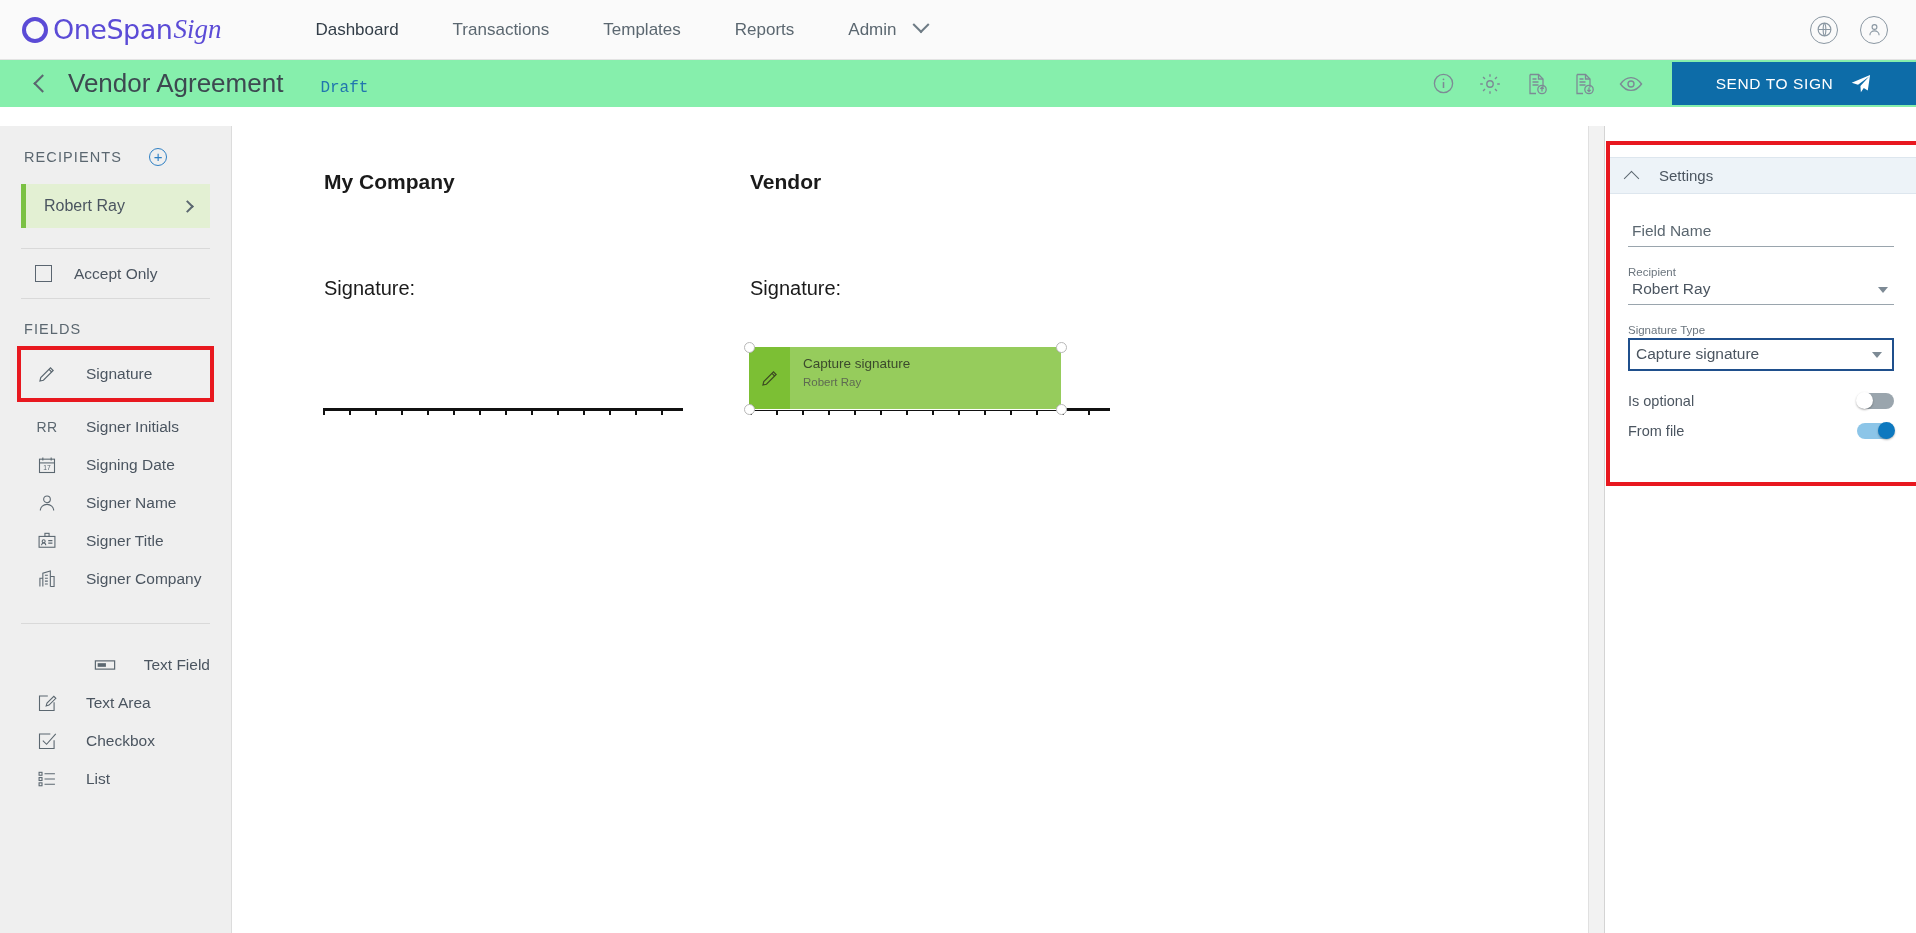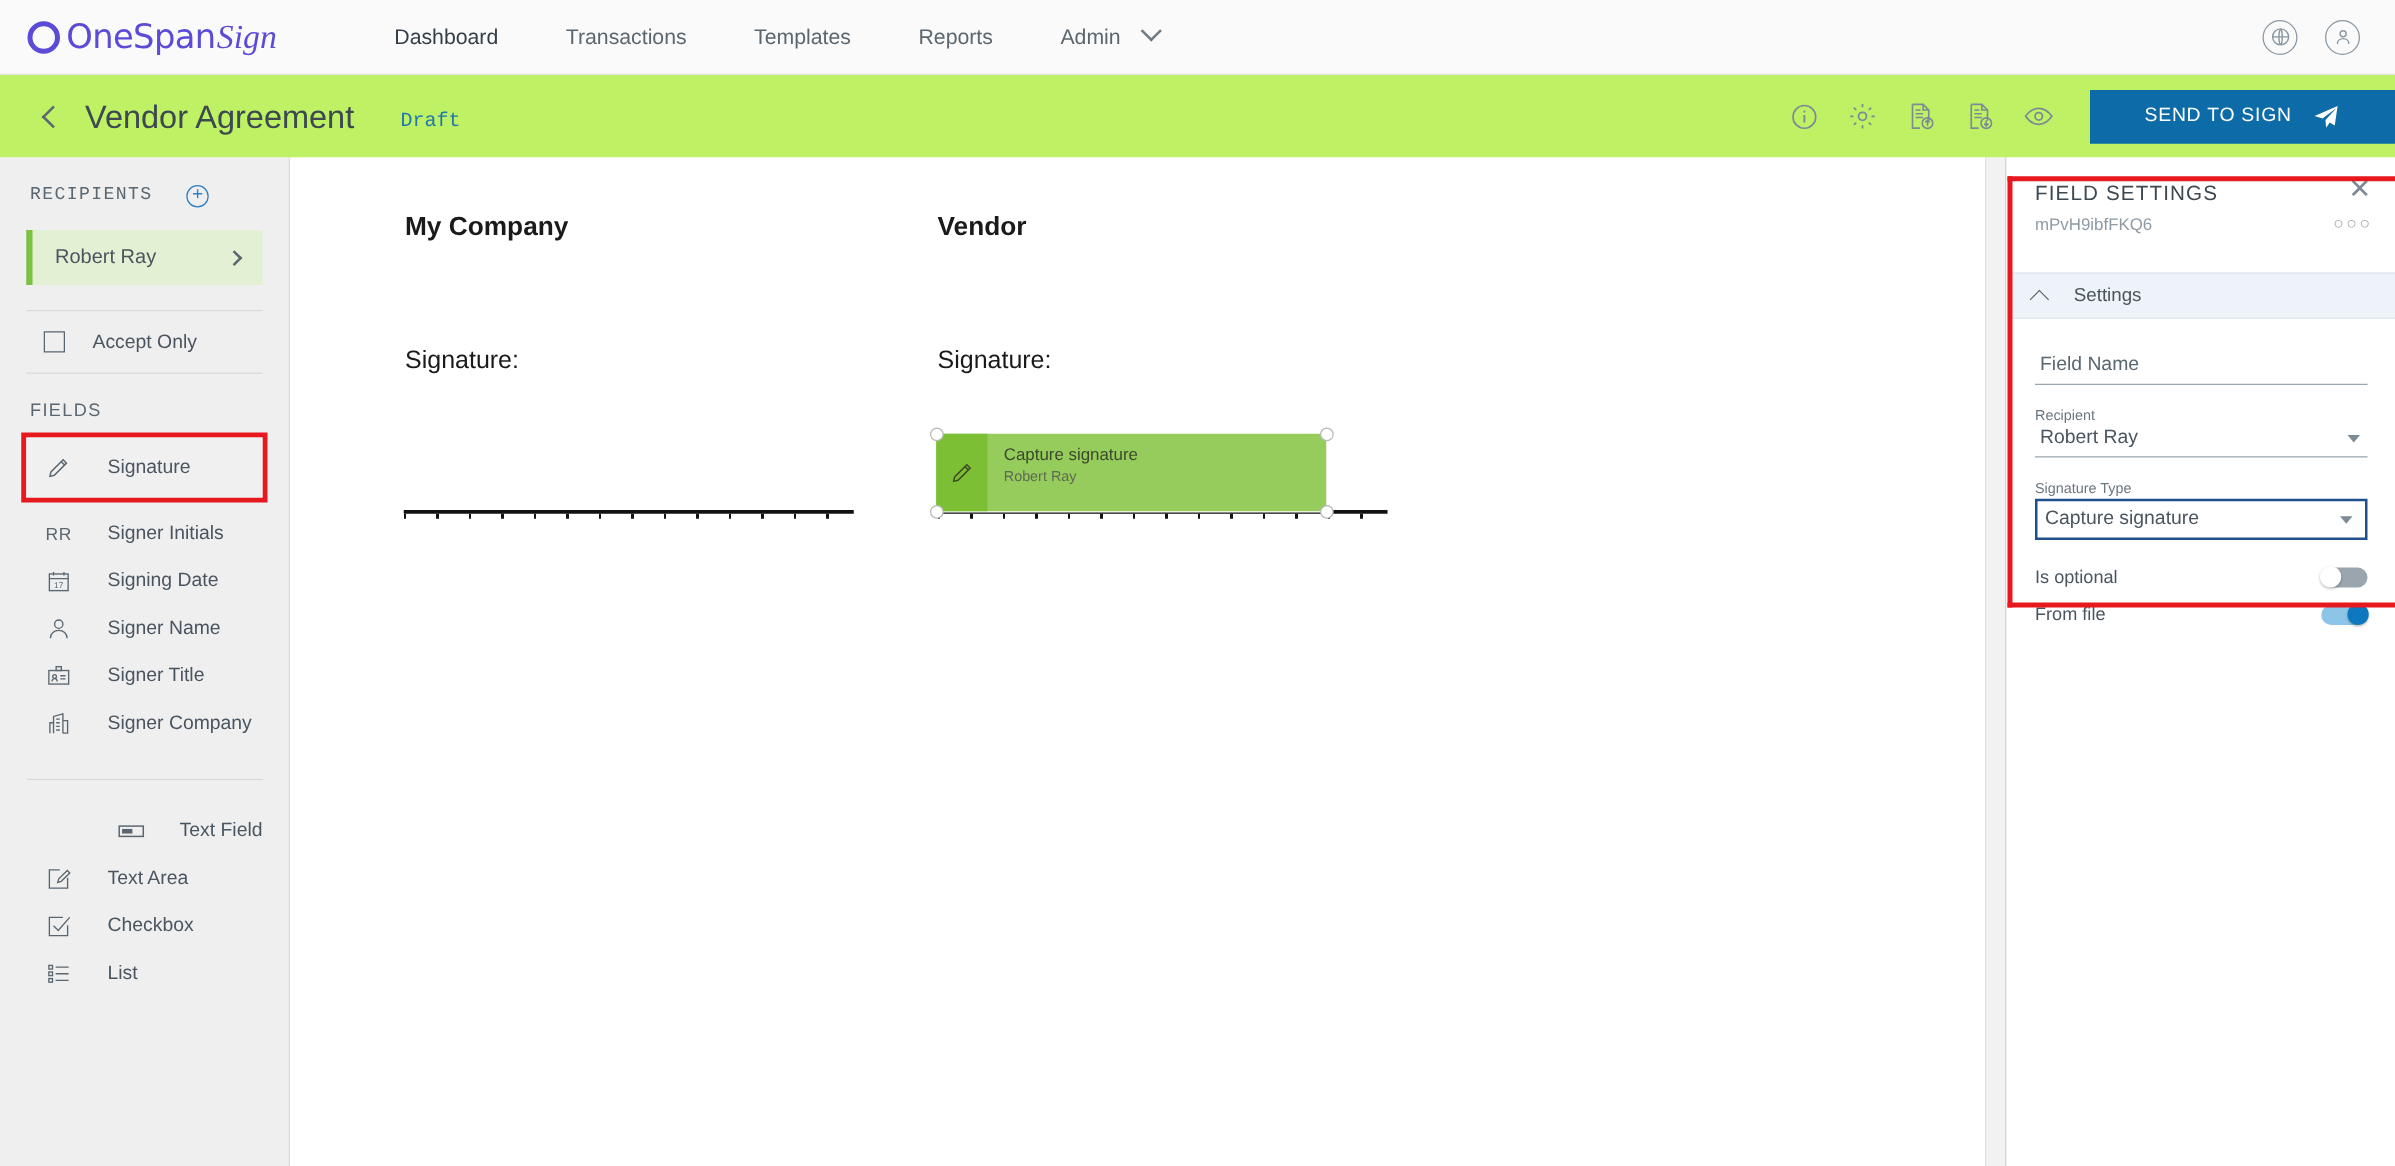--- a/index.html
+++ b/index.html
@@ -49,22 +49,22 @@
   }
   .circ-icon {
     width: 28px; height: 28px; border-radius: 50%;
     border: 1.5px solid #8a97a2; display: flex;
     align-items: center; justify-content: center;
     color: #8a97a2; cursor: pointer;
   }
 
   
   #subheader {
-    position: absolute; left: 0; top: 60px; width: 1916px; height: 66px;
-    background: #bef264; display: flex; align-items: center;
+    position: absolute; left: 0; top: 60px; width: 1916px; height: 47px;
+    background: #86efac; display: flex; align-items: center;
   }
   #backchev {
     margin-left: 36px; width: 13px; height: 13px;
     border-left: 2px solid #5b6770; border-bottom: 2px solid #5b6770;
     transform: rotate(45deg); cursor: pointer;
   }
   #doc-title {
     margin-left: 19px; font-size: 26px; color: #3d4850; font-weight: 400;
   }
   #doc-status {
@@ -88,21 +88,21 @@
   
   #sidebar {
     position: absolute; left: 0; top: 126px; width: 232px; height: 807px;
     background: #efefef; overflow: hidden;
     border-right: 1px solid #dcdcdc;
   }
   .side-section-title {
     font-size: 14.5px; color: #5b6770; letter-spacing: 1.1px;
   }
   #recip-head {
-    display: flex; align-items: flex-start; margin: 22px 0 2px 24px; font-family: Liberation Mono, monospace;
+    display: flex; align-items: center; margin: 22px 0 2px 24px;
   }
   #add-recip {
     margin-left: 27px; width: 18px; height: 18px; border-radius: 50%;
     border: 1.3px solid #2f80c4; color: #2f80c4; font-size: 15px;
     display: flex; align-items: center; justify-content: center;
     line-height: 1; cursor: pointer; padding-bottom: 1px;
   }
   #recip-item {
     margin: 18px 21px 0 21px; height: 44px; background: #e3f0d3;
     border-left: 5px solid #7bc143; display: flex; align-items: center;
@@ -516,26 +516,20 @@
   </div>
   <div class="handle" style="left:511px; top:216px;"></div>
   <div class="handle" style="left:823px; top:216px;"></div>
   <div class="handle" style="left:511px; top:278px;"></div>
   <div class="handle" style="left:823px; top:278px;"></div>
 </div>
 
 <div id="doc-scroll"></div>
 
 <div id="rightpanel">
-  <div id="fs-head">
-    <div id="fs-title">FIELD SETTINGS</div>
-    <div id="fs-id">mPvH9ibfFKQ6</div>
-    <div id="fs-close">✕</div>
-    <div id="fs-more">○○○</div>
-  </div>
 
   <div id="fs-settings-bar">
     <span id="fs-settings-chev"></span>
     <span id="fs-settings-label">Settings</span>
   </div>
 
   <div class="fs-body">
     <div class="fs-input-wrap">
       <input class="fs-input" type="text" placeholder="Field Name" style="">
     </div>

